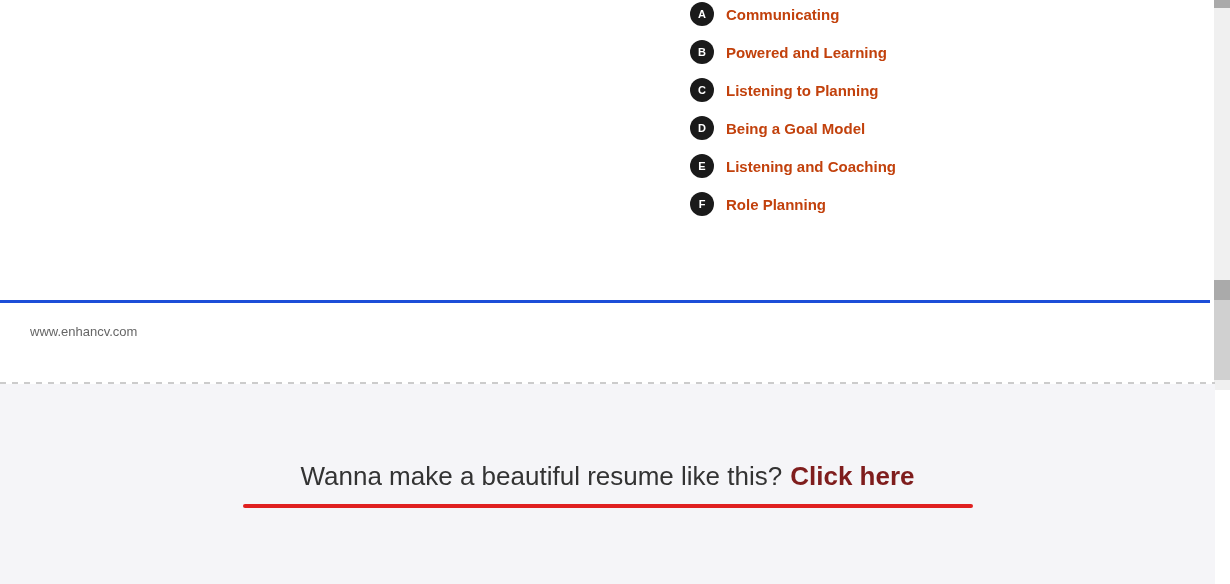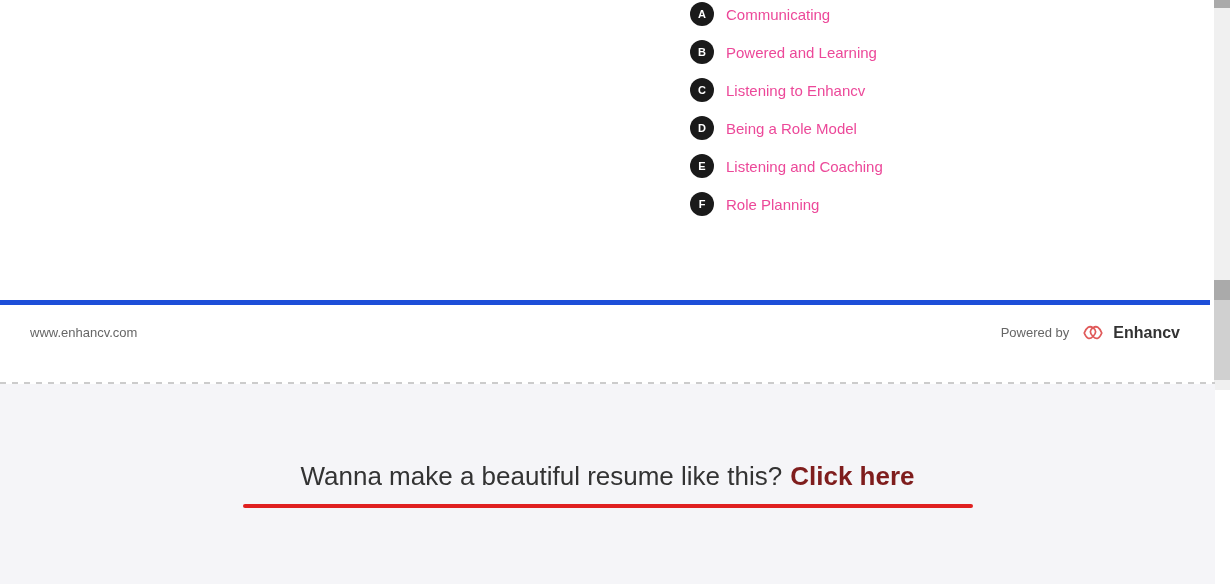--- a/index.html
+++ b/index.html
@@ -47,34 +47,34 @@
       font-size: 11px;
       font-weight: bold;
       display: flex;
       align-items: center;
       justify-content: center;
       margin-right: 12px;
       flex-shrink: 0;
     }
 
     .list-label {
-      color: #ec4899;
+      color: #c2410c;
       font-size: 15px;
-      font-weight: 400;
+      font-weight: 700;
     }
 
     
     .resume-footer {
       position: absolute;
       top: 300px;
       left: 0;
       width: 1210px;
       height: 60px;
       background: #fff;
-      border-top: 5px solid #1d4ed8;
+      border-top: 3px solid #1d4ed8;
       display: flex;
       align-items: center;
       justify-content: space-between;
       padding: 8px 30px;
     }
 
     .footer-url {
       font-size: 13px;
       color: #666;
     }
@@ -206,48 +206,38 @@
   <div class="list-item">
         <div class="list-badge">A</div>
         <span class="list-label">Communicating</span>
       </div>
       <div class="list-item">
         <div class="list-badge">B</div>
         <span class="list-label">Powered and Learning</span>
       </div>
       <div class="list-item">
         <div class="list-badge">C</div>
-        <span class="list-label">Listening to Enhancv</span>
+        <span class="list-label">Listening to Planning</span>
       </div>
       <div class="list-item">
         <div class="list-badge">D</div>
-        <span class="list-label">Being a Role Model</span>
+        <span class="list-label">Being a Goal Model</span>
       </div>
       <div class="list-item">
         <div class="list-badge">E</div>
         <span class="list-label">Listening and Coaching</span>
       </div>
       <div class="list-item">
         <div class="list-badge">F</div>
         <span class="list-label">Role Planning</span>
       </div>
     </div>
 
   <div class="resume-footer">
     <span class="footer-url">www.enhancv.com</span>
-    <div class="footer-powered">
-      <span class="footer-powered-text">Powered by</span>
-      <div class="enhancv-logo">
-        <svg class="enhancv-icon" viewBox="0 0 32 32" xmlns="http://www.w3.org/2000/svg">
-          <path d="M6 16 Q10 6, 16 10 Q22 14, 16 20 Q10 26, 6 16Z" fill="none" stroke="#e05a5a" stroke-width="2"></path>
-          <path d="M26 16 Q22 6, 16 10 Q10 14, 16 20 Q22 26, 26 16Z" fill="none" stroke="#e05a5a" stroke-width="2"></path>
-        </svg>
-        <span class="enhancv-name">Enhancv</span>
-      </div>
-    </div>
   </div>
 </div>
 
 <div class="scrollbar-track">
   <div class="scrollbar-thumb-top"></div>
 </div>
 <div class="scrollbar-side"></div>
 <div class="scrollbar-side-thumb"></div>
 
 <div class="divider-line"></div>

